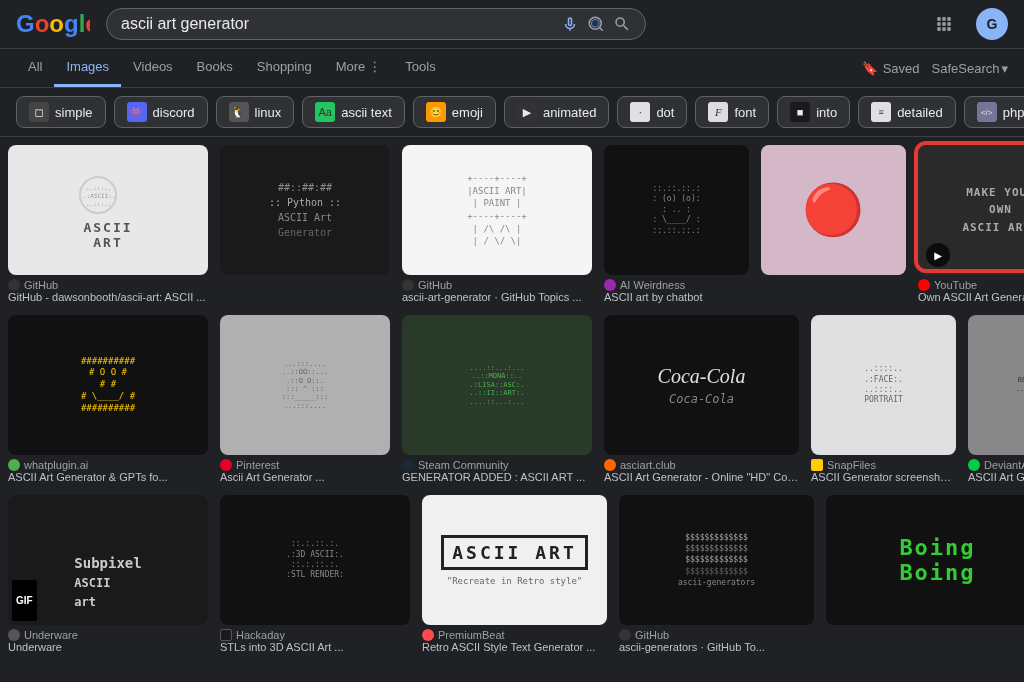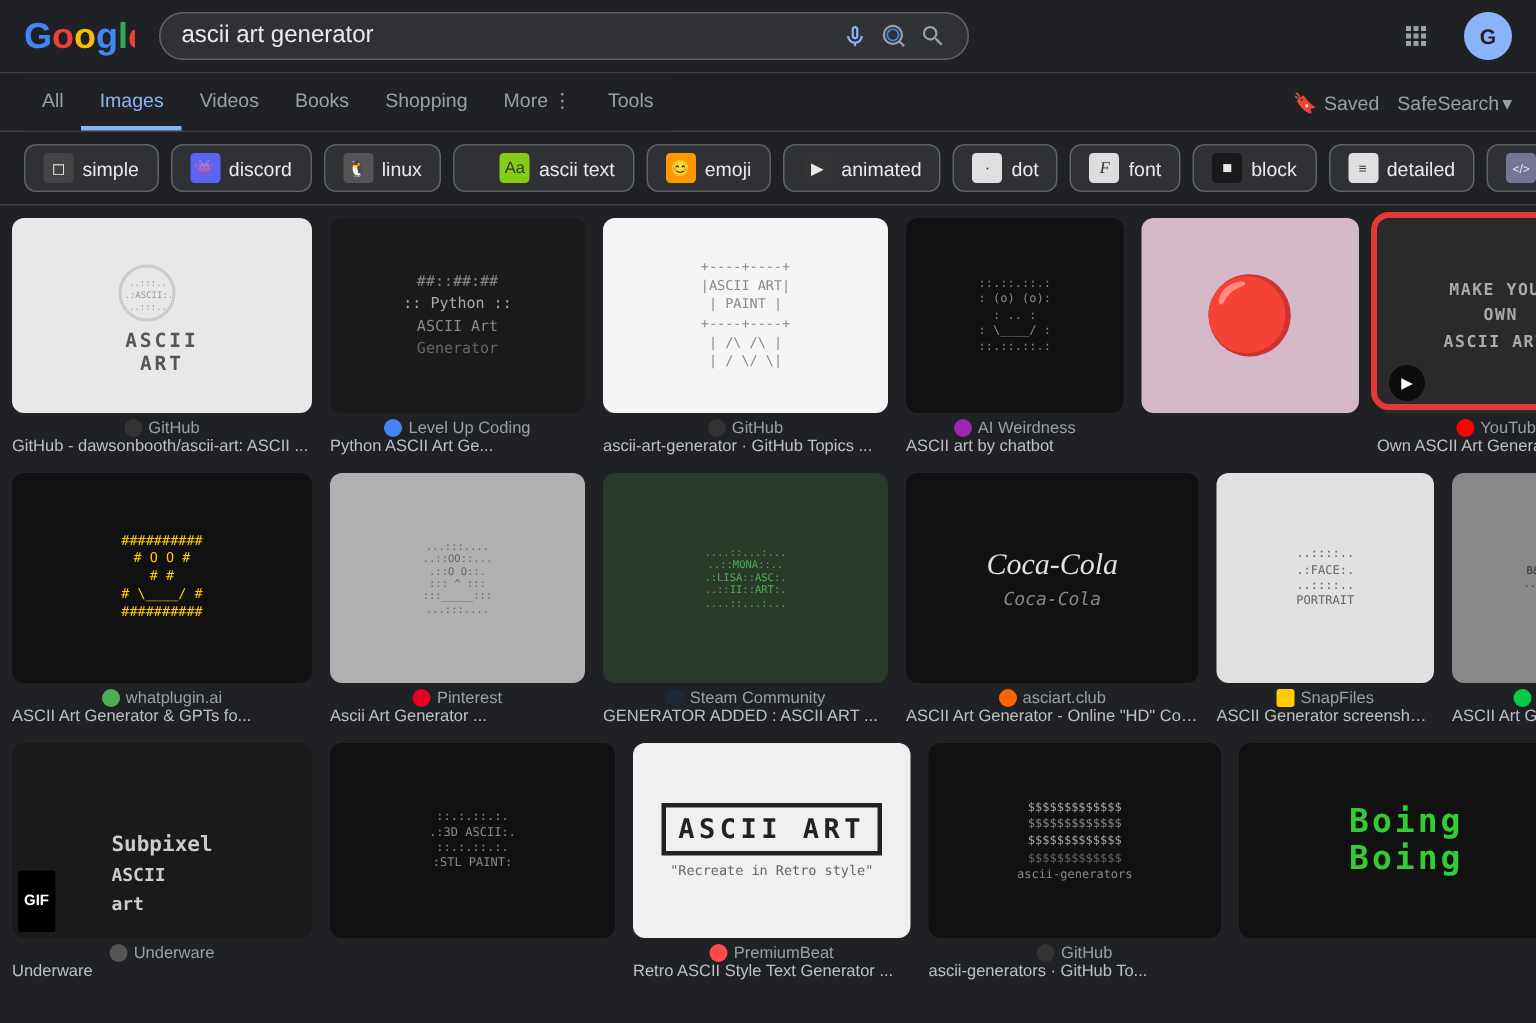--- a/index.html
+++ b/index.html
@@ -183,21 +183,20 @@
 
     .tile-label {
       margin-top: 4px;
     }
     .tile-src {
       font-size: 11px;
       color: #9aa0a6;
       display: flex;
       align-items: center;
       gap: 4px;
-      justify-content: center;
     }
     .tile-desc {
       font-size: 11px;
       color: #bdc1c6;
       white-space: nowrap;
       overflow: hidden;
       text-overflow: ellipsis;
     }
     .src-dot {
       width: 12px; height: 12px;
@@ -325,42 +324,42 @@
   </div>
   <div class="filter-chip">
     <span class="chip-icon" style="background:#5865f2;">👾</span>
     <span>discord</span>
   </div>
   <div class="filter-chip">
     <span class="chip-icon" style="background:#555;">🐧</span>
     <span>linux</span>
   </div>
   <div class="filter-chip">
-    <span class="chip-icon" style="background:#84cc16;color:#333;margin-left:18px;">Aa</span>
+    <span class="chip-icon" style="background:#22c55e;color:#333;">Aa</span>
     <span>ascii text</span>
   </div>
   <div class="filter-chip">
     <span class="chip-icon" style="background:#ff9800;">😊</span>
     <span>emoji</span>
   </div>
   <div class="filter-chip">
     <span class="chip-icon" style="background:#333;">▶</span>
     <span>animated</span>
   </div>
   <div class="filter-chip">
     <span class="chip-icon" style="background:#e0e0e0;color:#333;">·</span>
     <span>dot</span>
   </div>
   <div class="filter-chip">
     <span class="chip-icon" style="background:#ddd;color:#333;font-family:serif;font-style:italic;">F</span>
     <span>font</span>
   </div>
   <div class="filter-chip">
     <span class="chip-icon" style="background:#1a1a1a;">■</span>
-    <span>block</span>
+    <span>into</span>
   </div>
   <div class="filter-chip">
     <span class="chip-icon" style="background:#e0e0e0;color:#333;font-size:9px;">≡</span>
     <span>detailed</span>
   </div>
   <div class="filter-chip">
     <span class="chip-icon" style="background:#777596;font-size:8px;">&lt;/&gt;</span>
     <span>php</span>
   </div>
 
@@ -392,27 +391,20 @@
 
     <div class="tile-wrap" style="width:170px;">
       <div class="tile-img" style="width:170px;height:130px;background:#1a1a1a;display:flex;align-items:center;justify-content:center;">
         <div style="font-family:monospace;font-size:10px;color:#ccc;text-align:center;line-height:1.5;">
           <div style="color:#888;">##::##:##</div>
           <div style="color:#aaa;">:: Python ::</div>
           <div style="color:#888;">ASCII Art</div>
           <div style="color:#666;">Generator</div>
         </div>
       </div>
-      <div class="tile-label">
-        <div class="tile-src">
-          <span class="src-dot levelup-icon"></span>
-          <span>Level Up Coding</span>
-        </div>
-        <div class="tile-desc">Python ASCII Art Ge...</div>
-      </div>
     </div>
 
     <div class="tile-wrap" style="width:190px;">
       <div class="tile-img" style="width:190px;height:130px;background:#f5f5f5;display:flex;align-items:center;justify-content:center;position:relative;">
         <div style="font-family:monospace;font-size:9px;color:#888;text-align:center;line-height:1.4;">
           <div>+----+----+</div>
           <div>|ASCII ART|</div>
           <div>| PAINT  |</div>
           <div>+----+----+</div>
           <div>|  /\  /\ |</div>
@@ -605,22 +597,29 @@
         <div class="tile-desc">Underware</div>
       </div>
     </div>
 
     <div class="tile-wrap" style="width:190px;">
       <div class="tile-img" style="width:190px;height:130px;background:#111;display:flex;align-items:center;justify-content:center;">
         <div style="font-family:monospace;font-size:8px;color:#888;text-align:center;line-height:1.3;">
           <div>::.:.::.:.</div>
           <div>.:3D ASCII:.</div>
           <div>::.:.::.:.</div>
-          <div>:STL PAINT:</div>
-        </div>
+          <div>:STL RENDER:</div>
+        </div>
+      </div>
+      <div class="tile-label">
+        <div class="tile-src">
+          <span class="src-dot" style="background:#1a1a1a;border:1px solid #555;width:12px;height:12px;border-radius:2px;display:inline-block;"></span>
+          <span>Hackaday</span>
+        </div>
+        <div class="tile-desc">STLs into 3D ASCII Art ...</div>
       </div>
     </div>
 
     <div class="tile-wrap" style="width:185px;">
       <div class="tile-img" style="width:185px;height:130px;background:#f0f0f0;display:flex;flex-direction:column;align-items:center;justify-content:center;gap:6px;">
         <div style="font-family:monospace;font-weight:bold;font-size:18px;color:#222;letter-spacing:3px;border:3px solid #222;padding:4px 8px;">ASCII ART</div>
         <div style="font-family:monospace;font-size:9px;color:#666;">"Recreate in Retro style"</div>
       </div>
       <div class="tile-label">
         <div class="tile-src">

